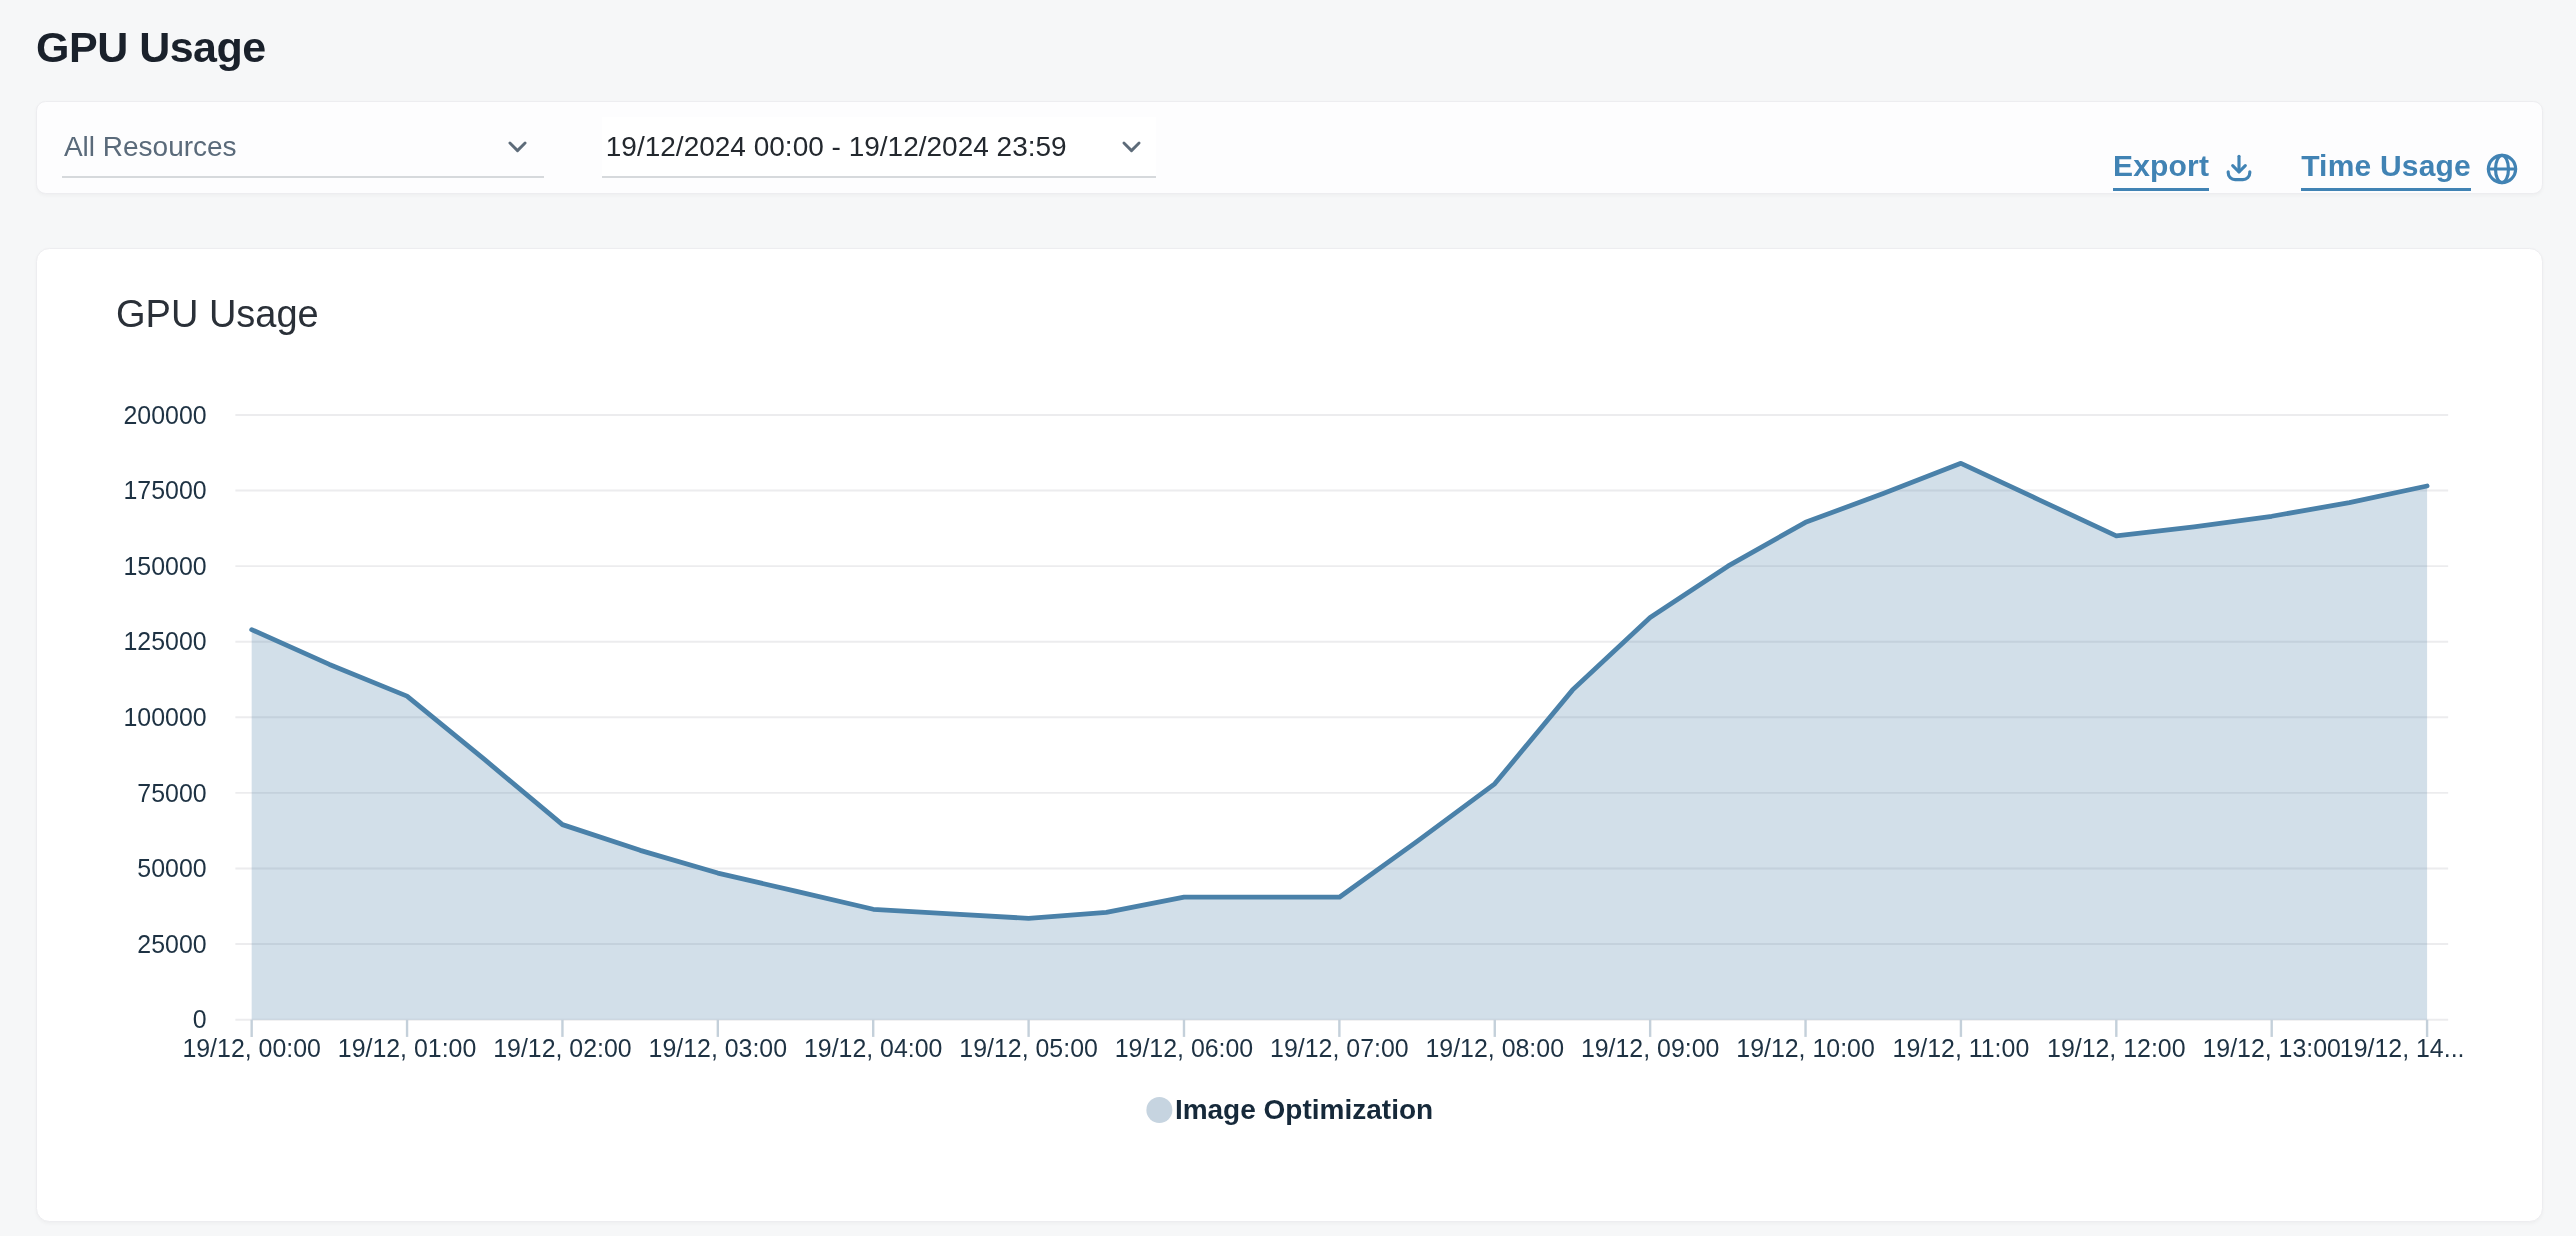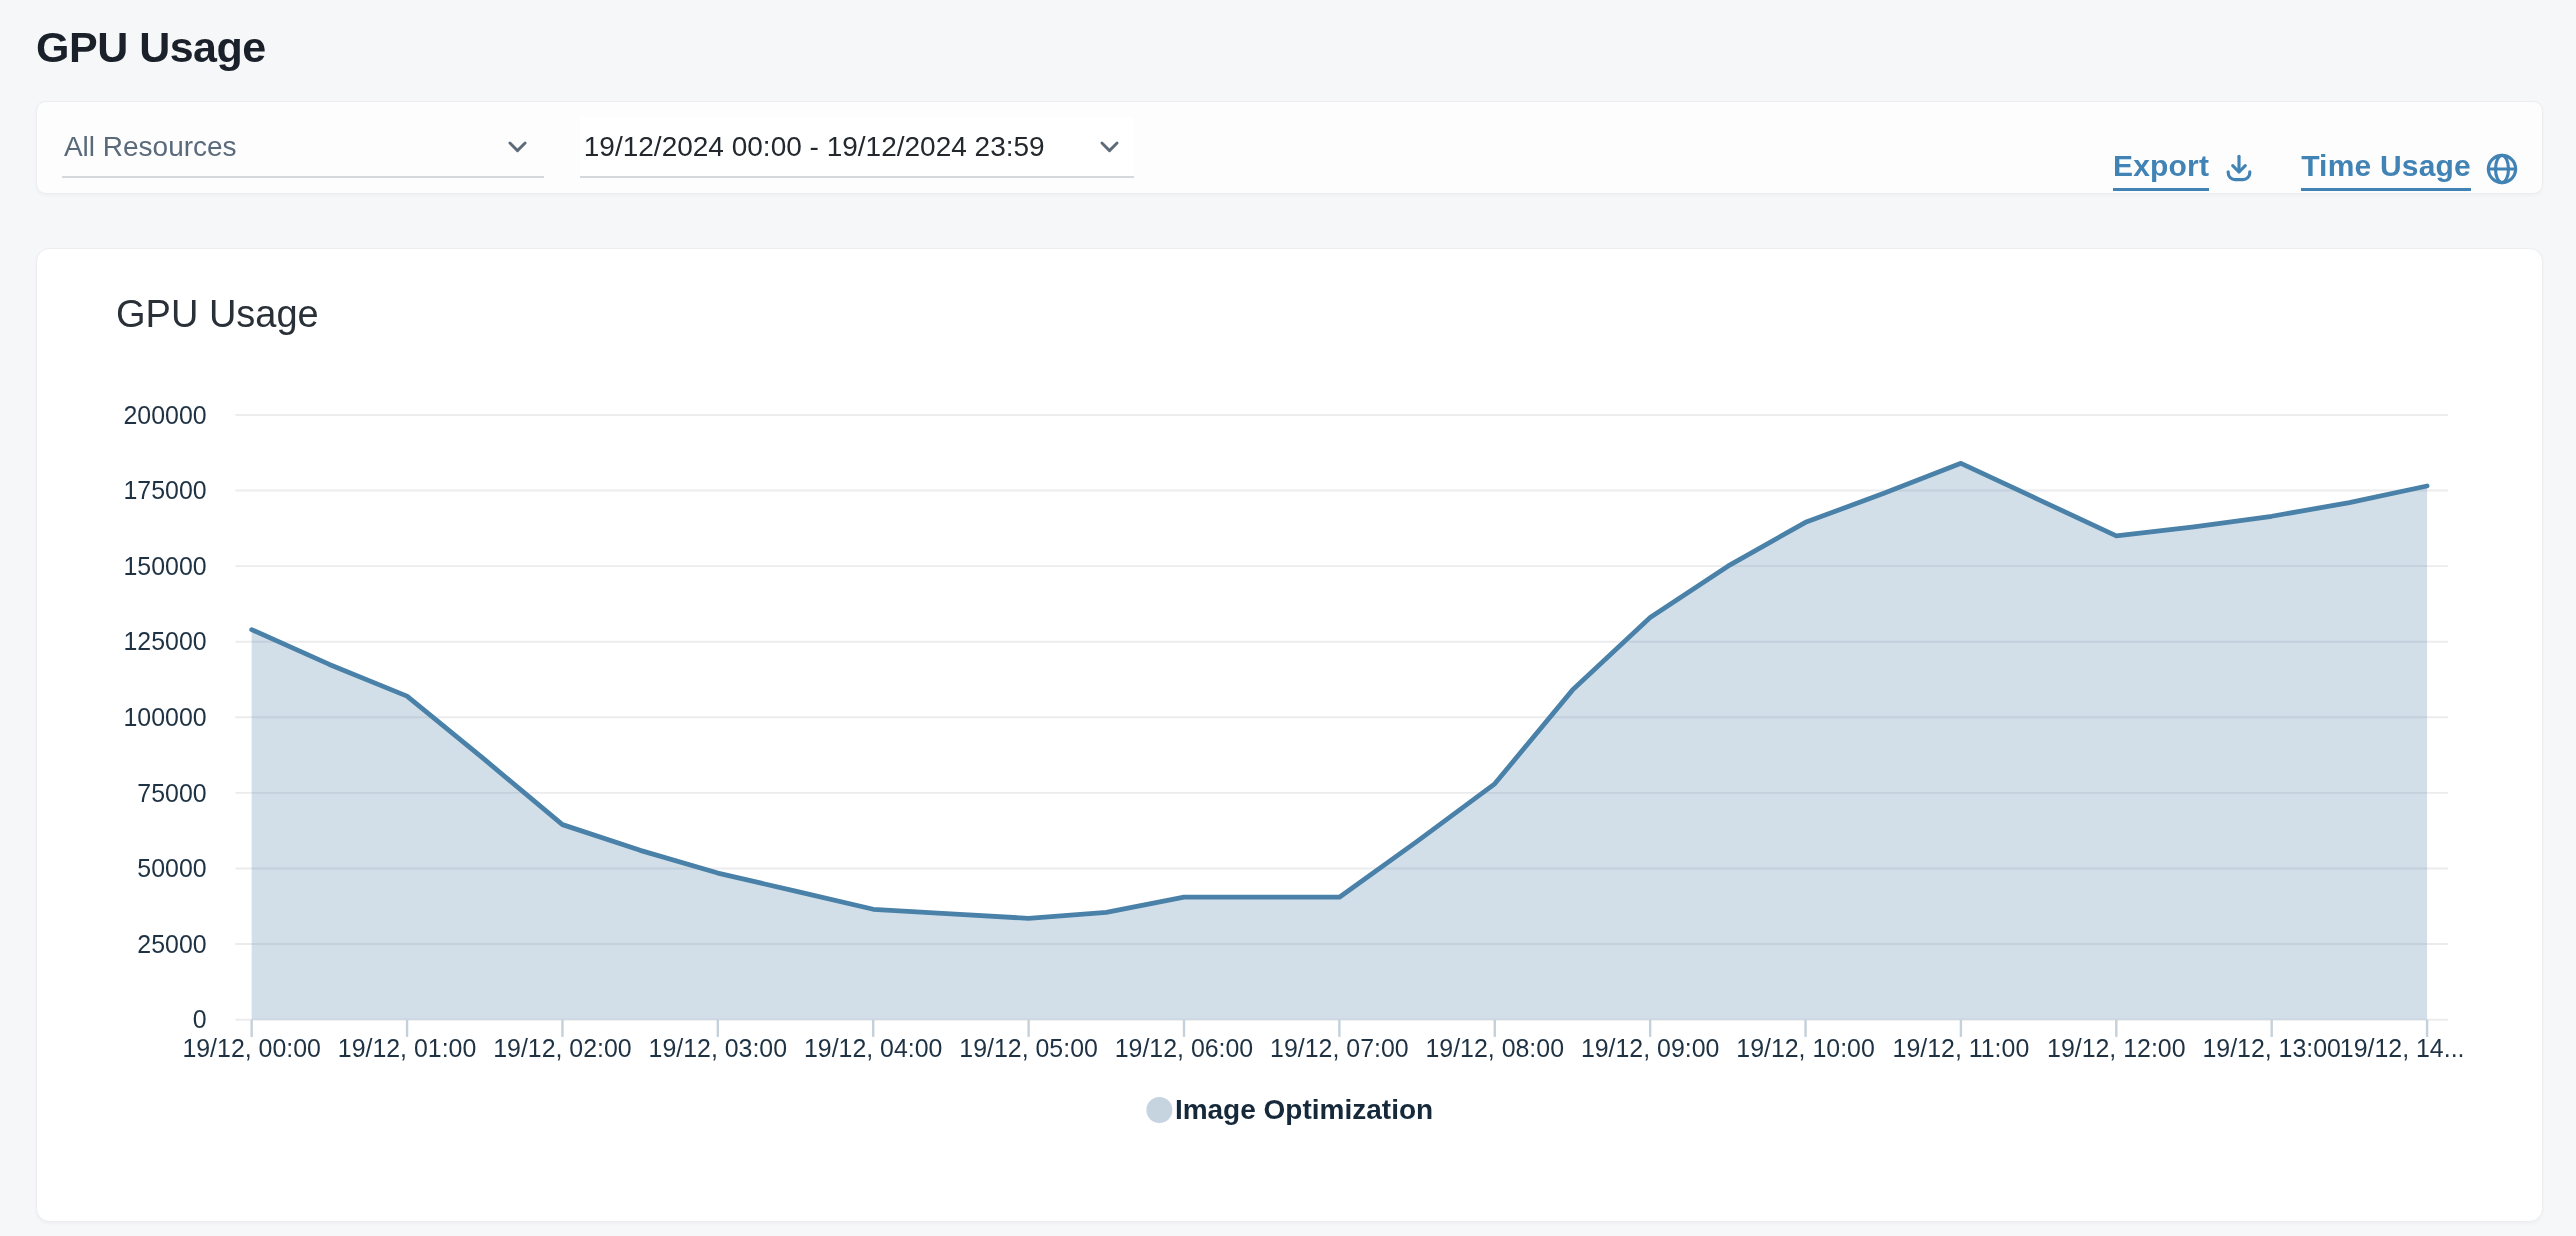--- a/index.html
+++ b/index.html
@@ -23,21 +23,21 @@
     border-radius: 9.6px;
     box-shadow: 0 1.9px 3.8px rgba(25,35,45,0.03);
   }
   .select-field {
     position: absolute; top: 15.3px; height: 61px;
     display: flex; align-items: center; justify-content: space-between;
     border-bottom: 2.9px solid #d6d9dc;
     cursor: pointer;
   }
   .resource-field { left: 25px; width: 482px; padding: 0 9.6px 0 1.9px; }
-  .date-field { left: 543px; width: 554px; padding: 0 7.7px 0 3.8px; background: #ffffff; }
+  .date-field { left: 565px; width: 554px; padding: 0 7.7px 0 3.8px; background: #ffffff; }
   .resource-field .field-value { font-size: 28px; color: #5a6a7a; }
   .date-field .field-value { font-size: 28px; color: #23282e; }
   .chevron { width: 33px; height: 33px; flex: 0 0 auto; }
   .toolbar-links {
     position: absolute; right: 21px; top: 0; height: 100%;
     display: flex; align-items: center; gap: 44px;
   }
   .tool-link {
     display: flex; align-items: center; gap: 12px;
     color: #4183b4; text-decoration: none; cursor: pointer; margin-top: 45px;

